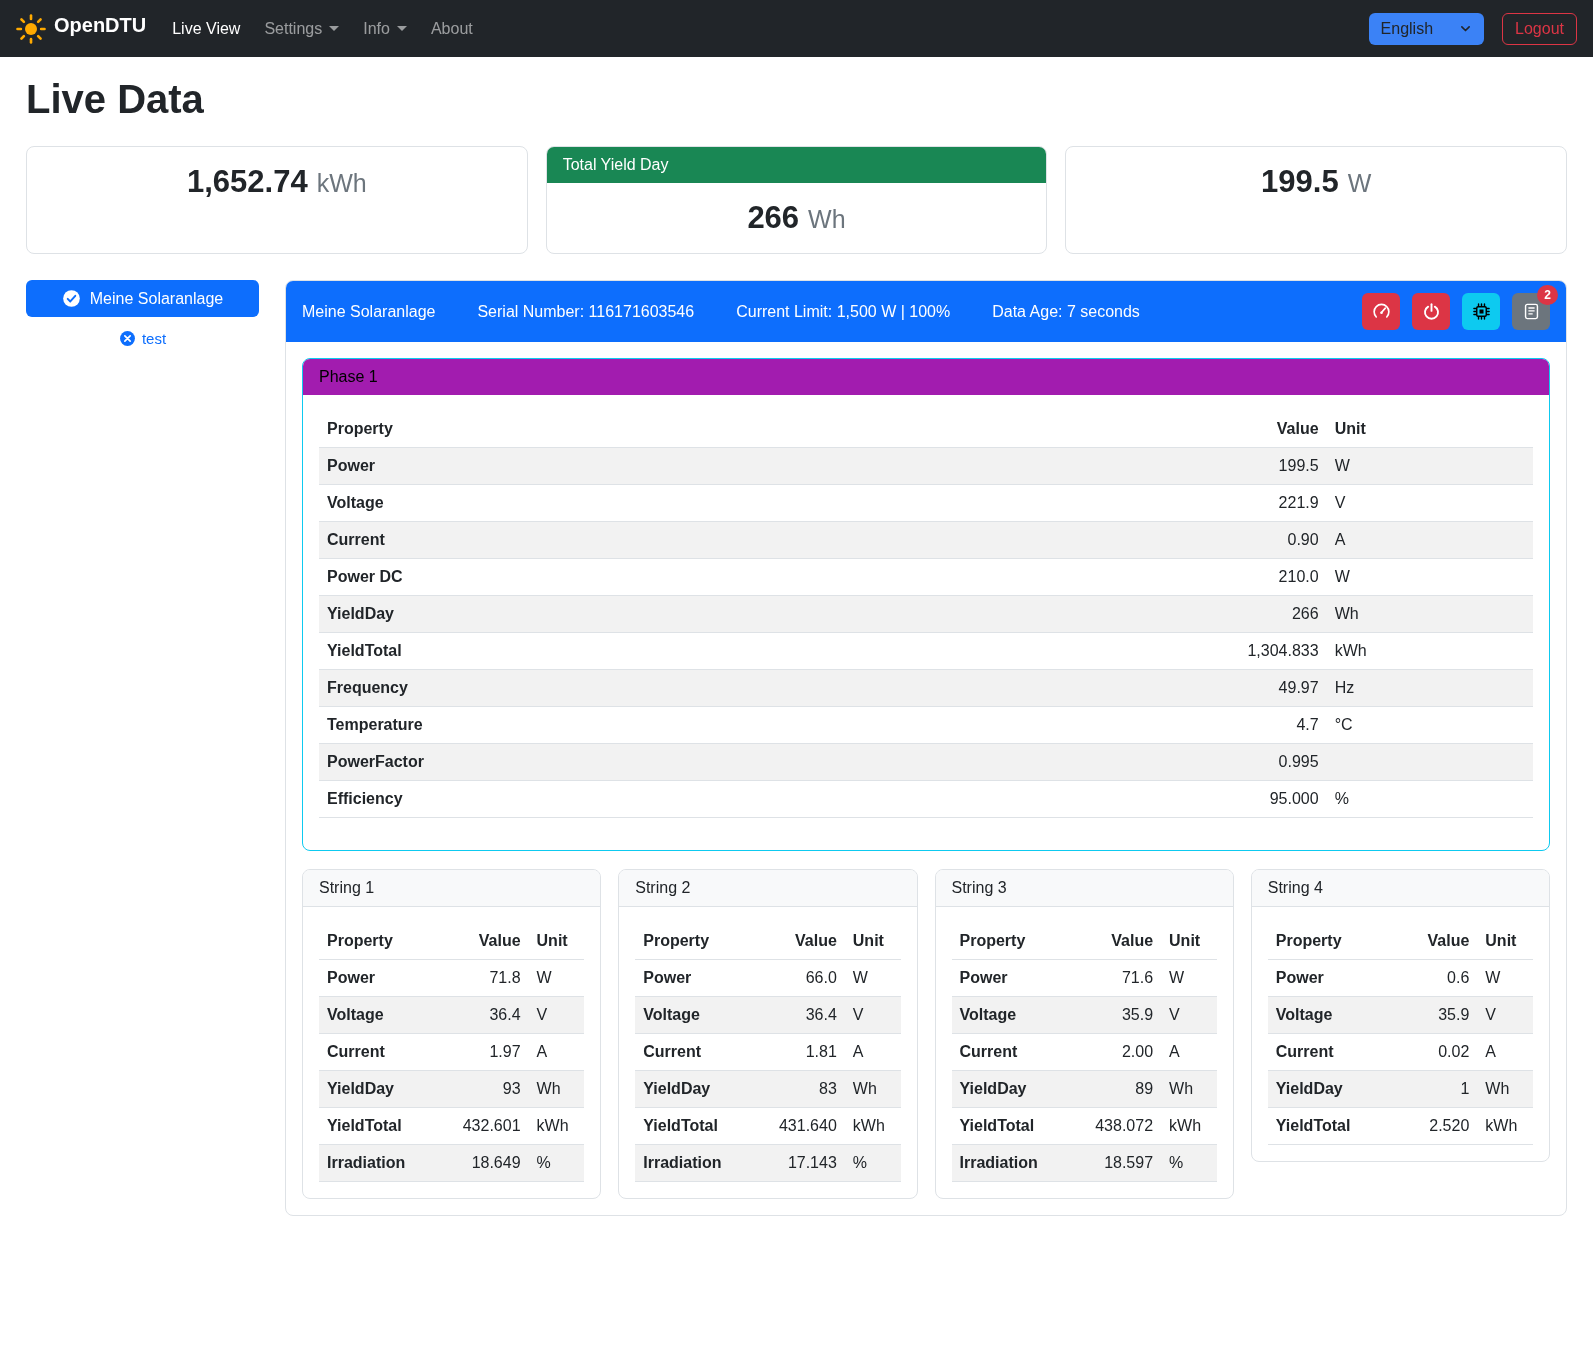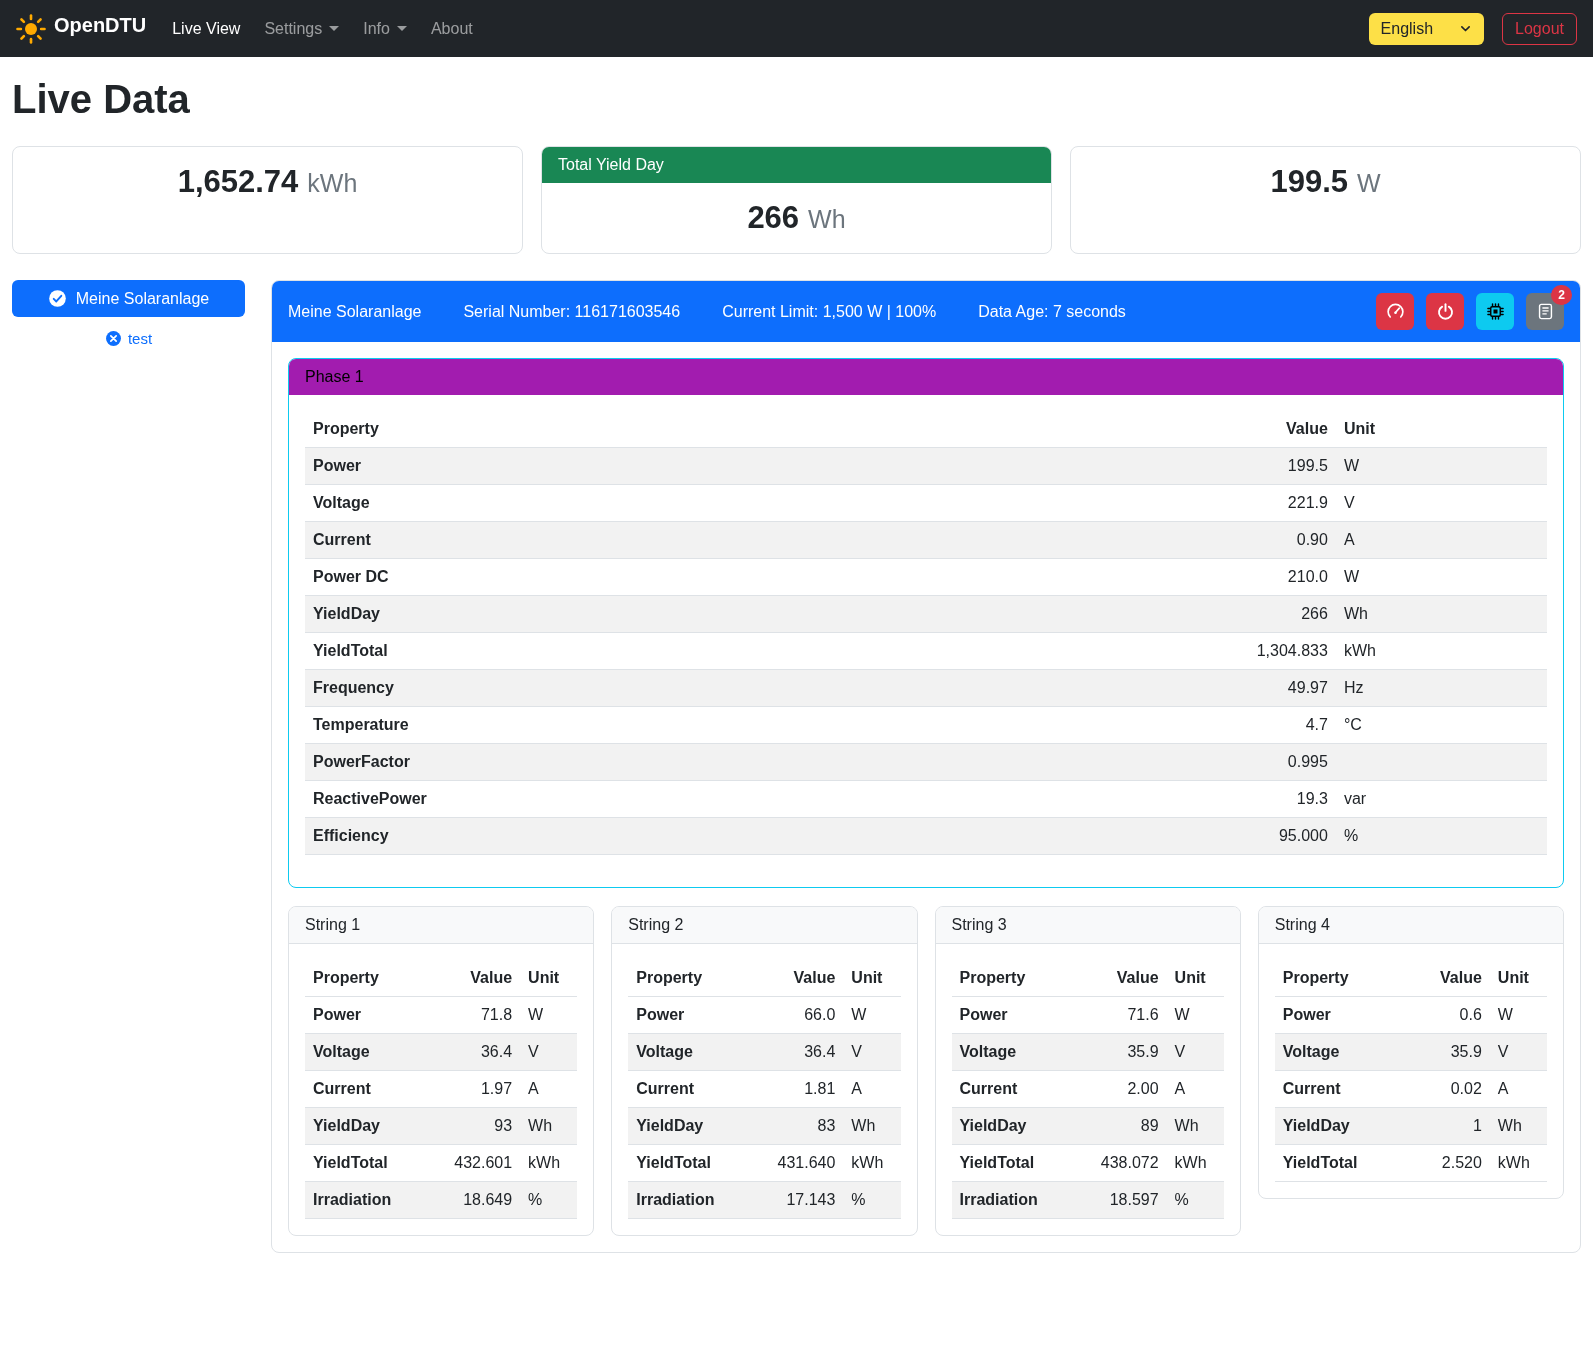--- a/index.html
+++ b/index.html
@@ -33,32 +33,32 @@
   }
   .nav-link.active { color: #fff; }
   .caret {
     display: inline-block; margin-left: 7px;
     border-top: 5px solid currentColor;
     border-left: 5px solid transparent;
     border-right: 5px solid transparent;
   }
   .nav-right { margin-left: auto; display: flex; align-items: center; gap: 18px; }
   .lang-select {
-    background: #fde047; color: #212529;
+    background: #3b82f6; color: #212529;
     border-radius: 6px; padding: 7px 12px;
     display: flex; align-items: center; gap: 26px;
     font-size: 16px; cursor: pointer;
   }
   .logout-btn {
     background: transparent; border: 1px solid #dc3545; color: #dc3545;
     border-radius: 6px; padding: 6px 12px; font-size: 16px; cursor: pointer;
   }
 
   
-  .container { padding: 0 12px; }
+  .container { padding: 0 26px; }
   .page-title { font-size: 40px; font-weight: 700; margin: 20px 0 24px; }
 
   .summary-row { display: grid; grid-template-columns: repeat(3, 1fr); gap: 18px; margin-bottom: 26px; }
   .card { border: 1px solid #dee2e6; border-radius: 8px; background: #fff; overflow: hidden; }
   .summary-header { background: #198754; color: #fff; padding: 9px 16px; font-size: 16px; }
   .summary-body { padding: 17px 16px; text-align: center; }
   .summary-value { font-size: 31px; font-weight: 700; }
   .summary-unit { font-size: 25px; color: #6c757d; margin-left: 9px; }
 
   .content-row {
@@ -336,25 +336,20 @@
                   <td class="prop">Temperature</td>
                   <td class="val">4.7</td>
                   <td class="unit">°C</td>
                 </tr>
                   <tr>
                   <td class="prop">PowerFactor</td>
                   <td class="val">0.995</td>
                   <td class="unit"></td>
                 </tr>
                   <tr>
-                  <td class="prop">ReactivePower</td>
-                  <td class="val">19.3</td>
-                  <td class="unit">var</td>
-                </tr>
-                  <tr>
                   <td class="prop">Efficiency</td>
                   <td class="val">95.000</td>
                   <td class="unit">%</td>
                 </tr>
                 </tbody>
             </table>
           </div>
         </div>
 
         <div class="strings-row">

